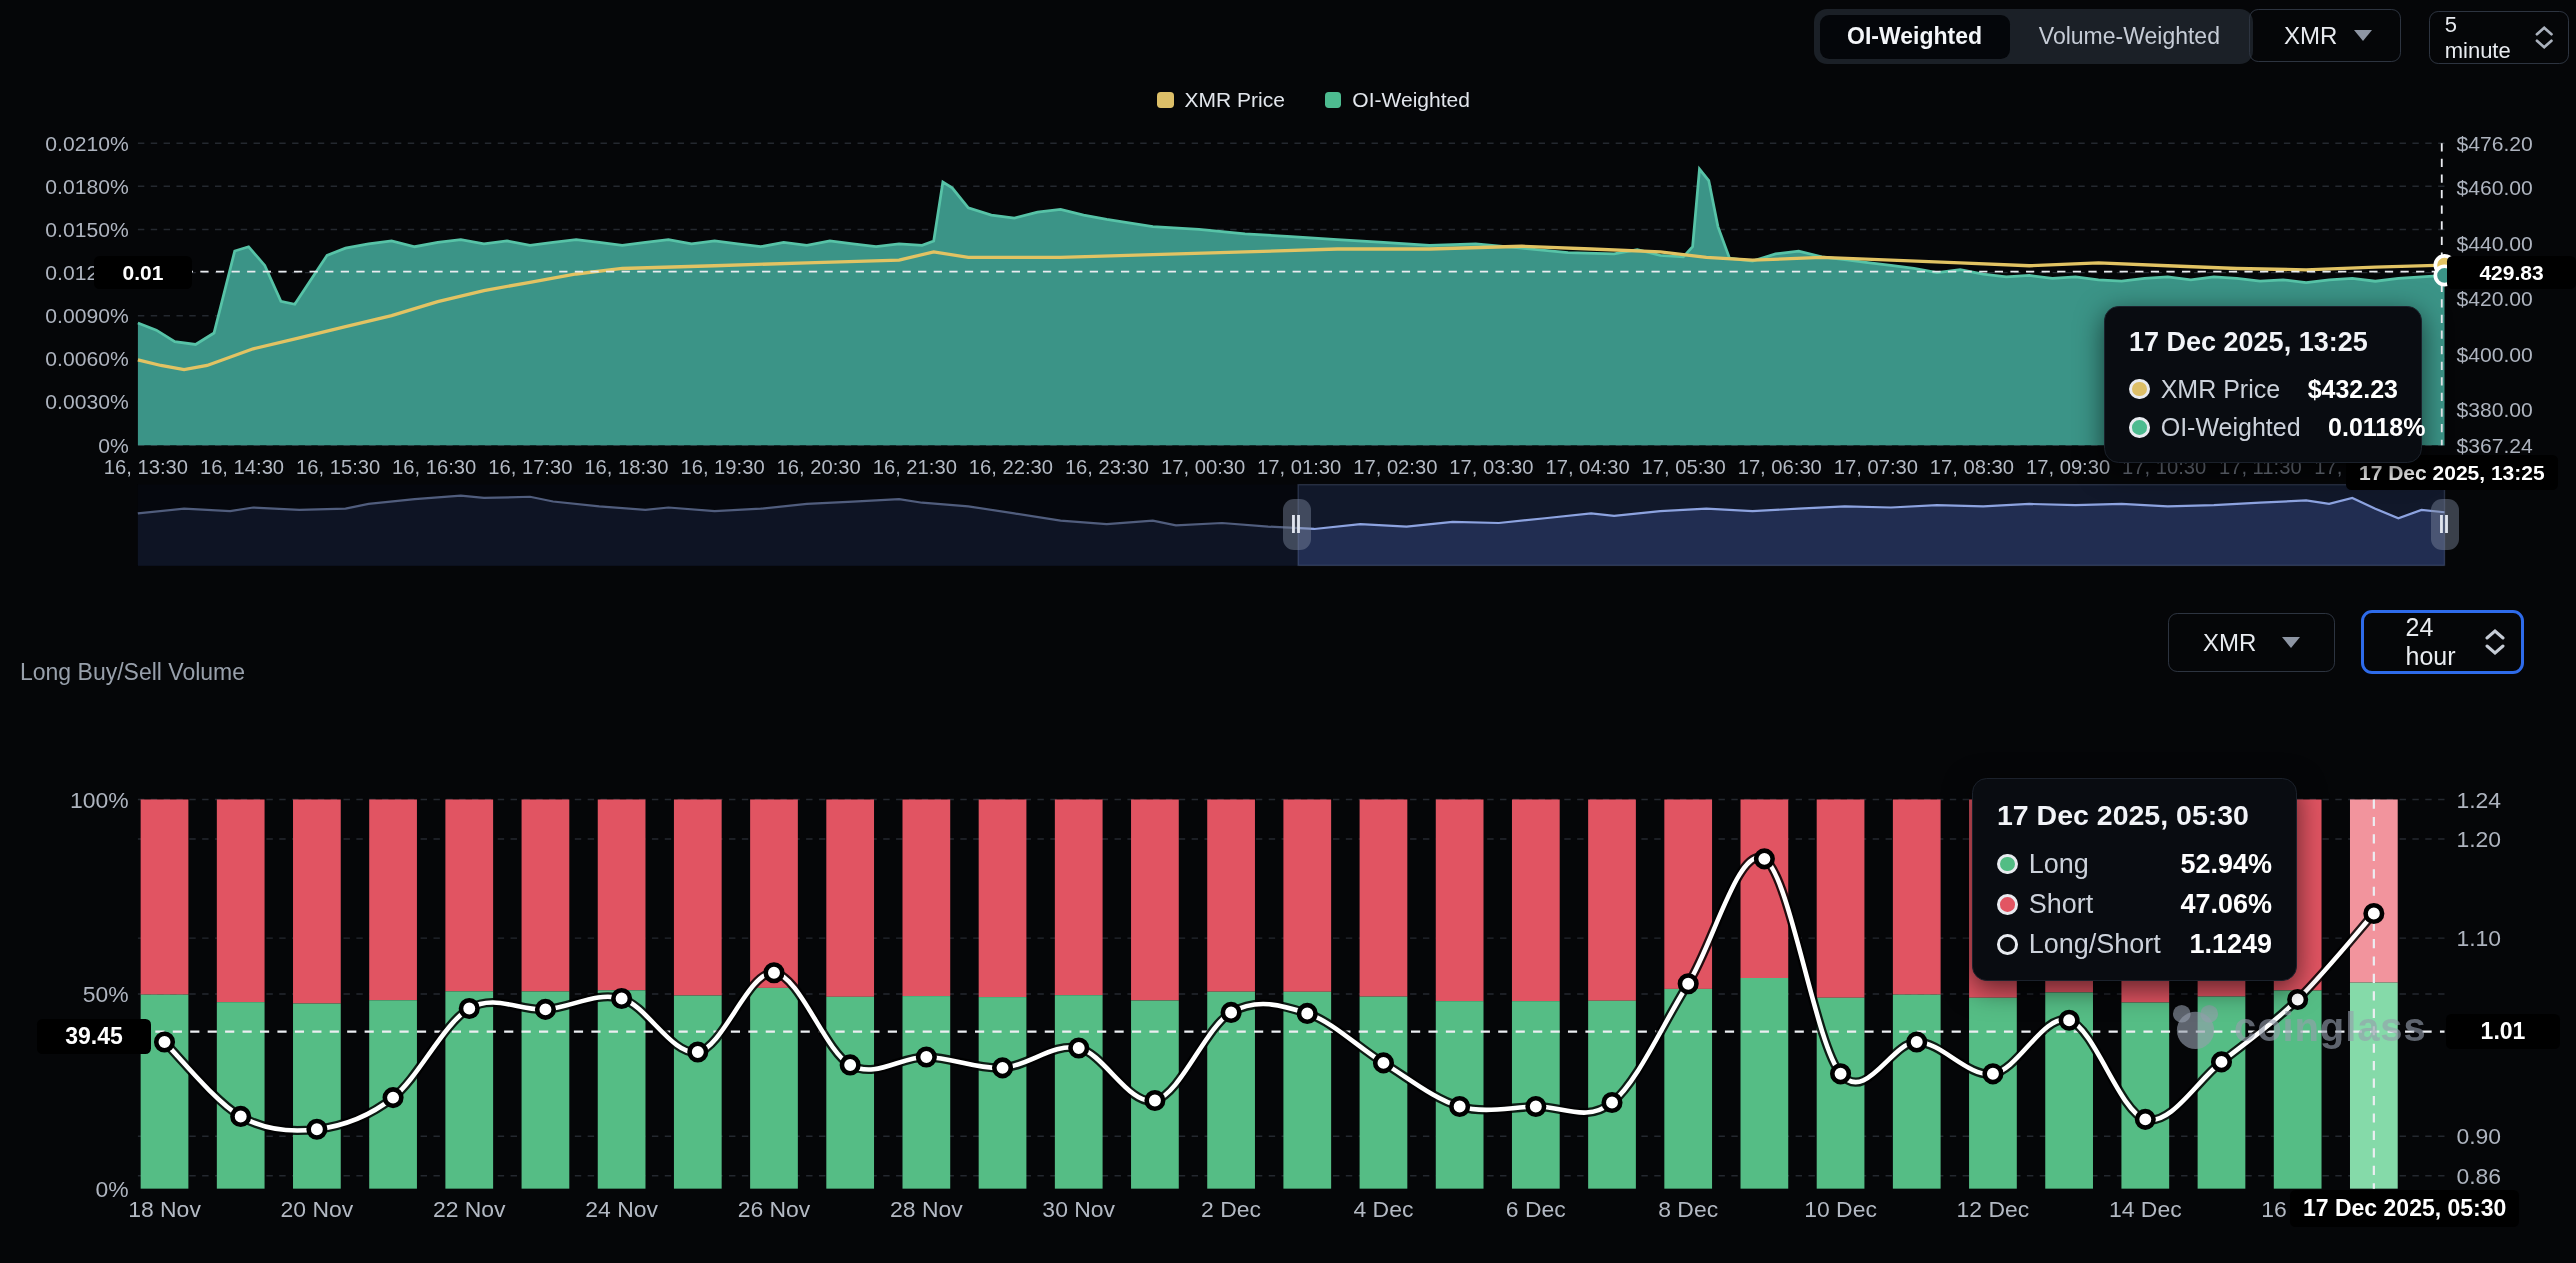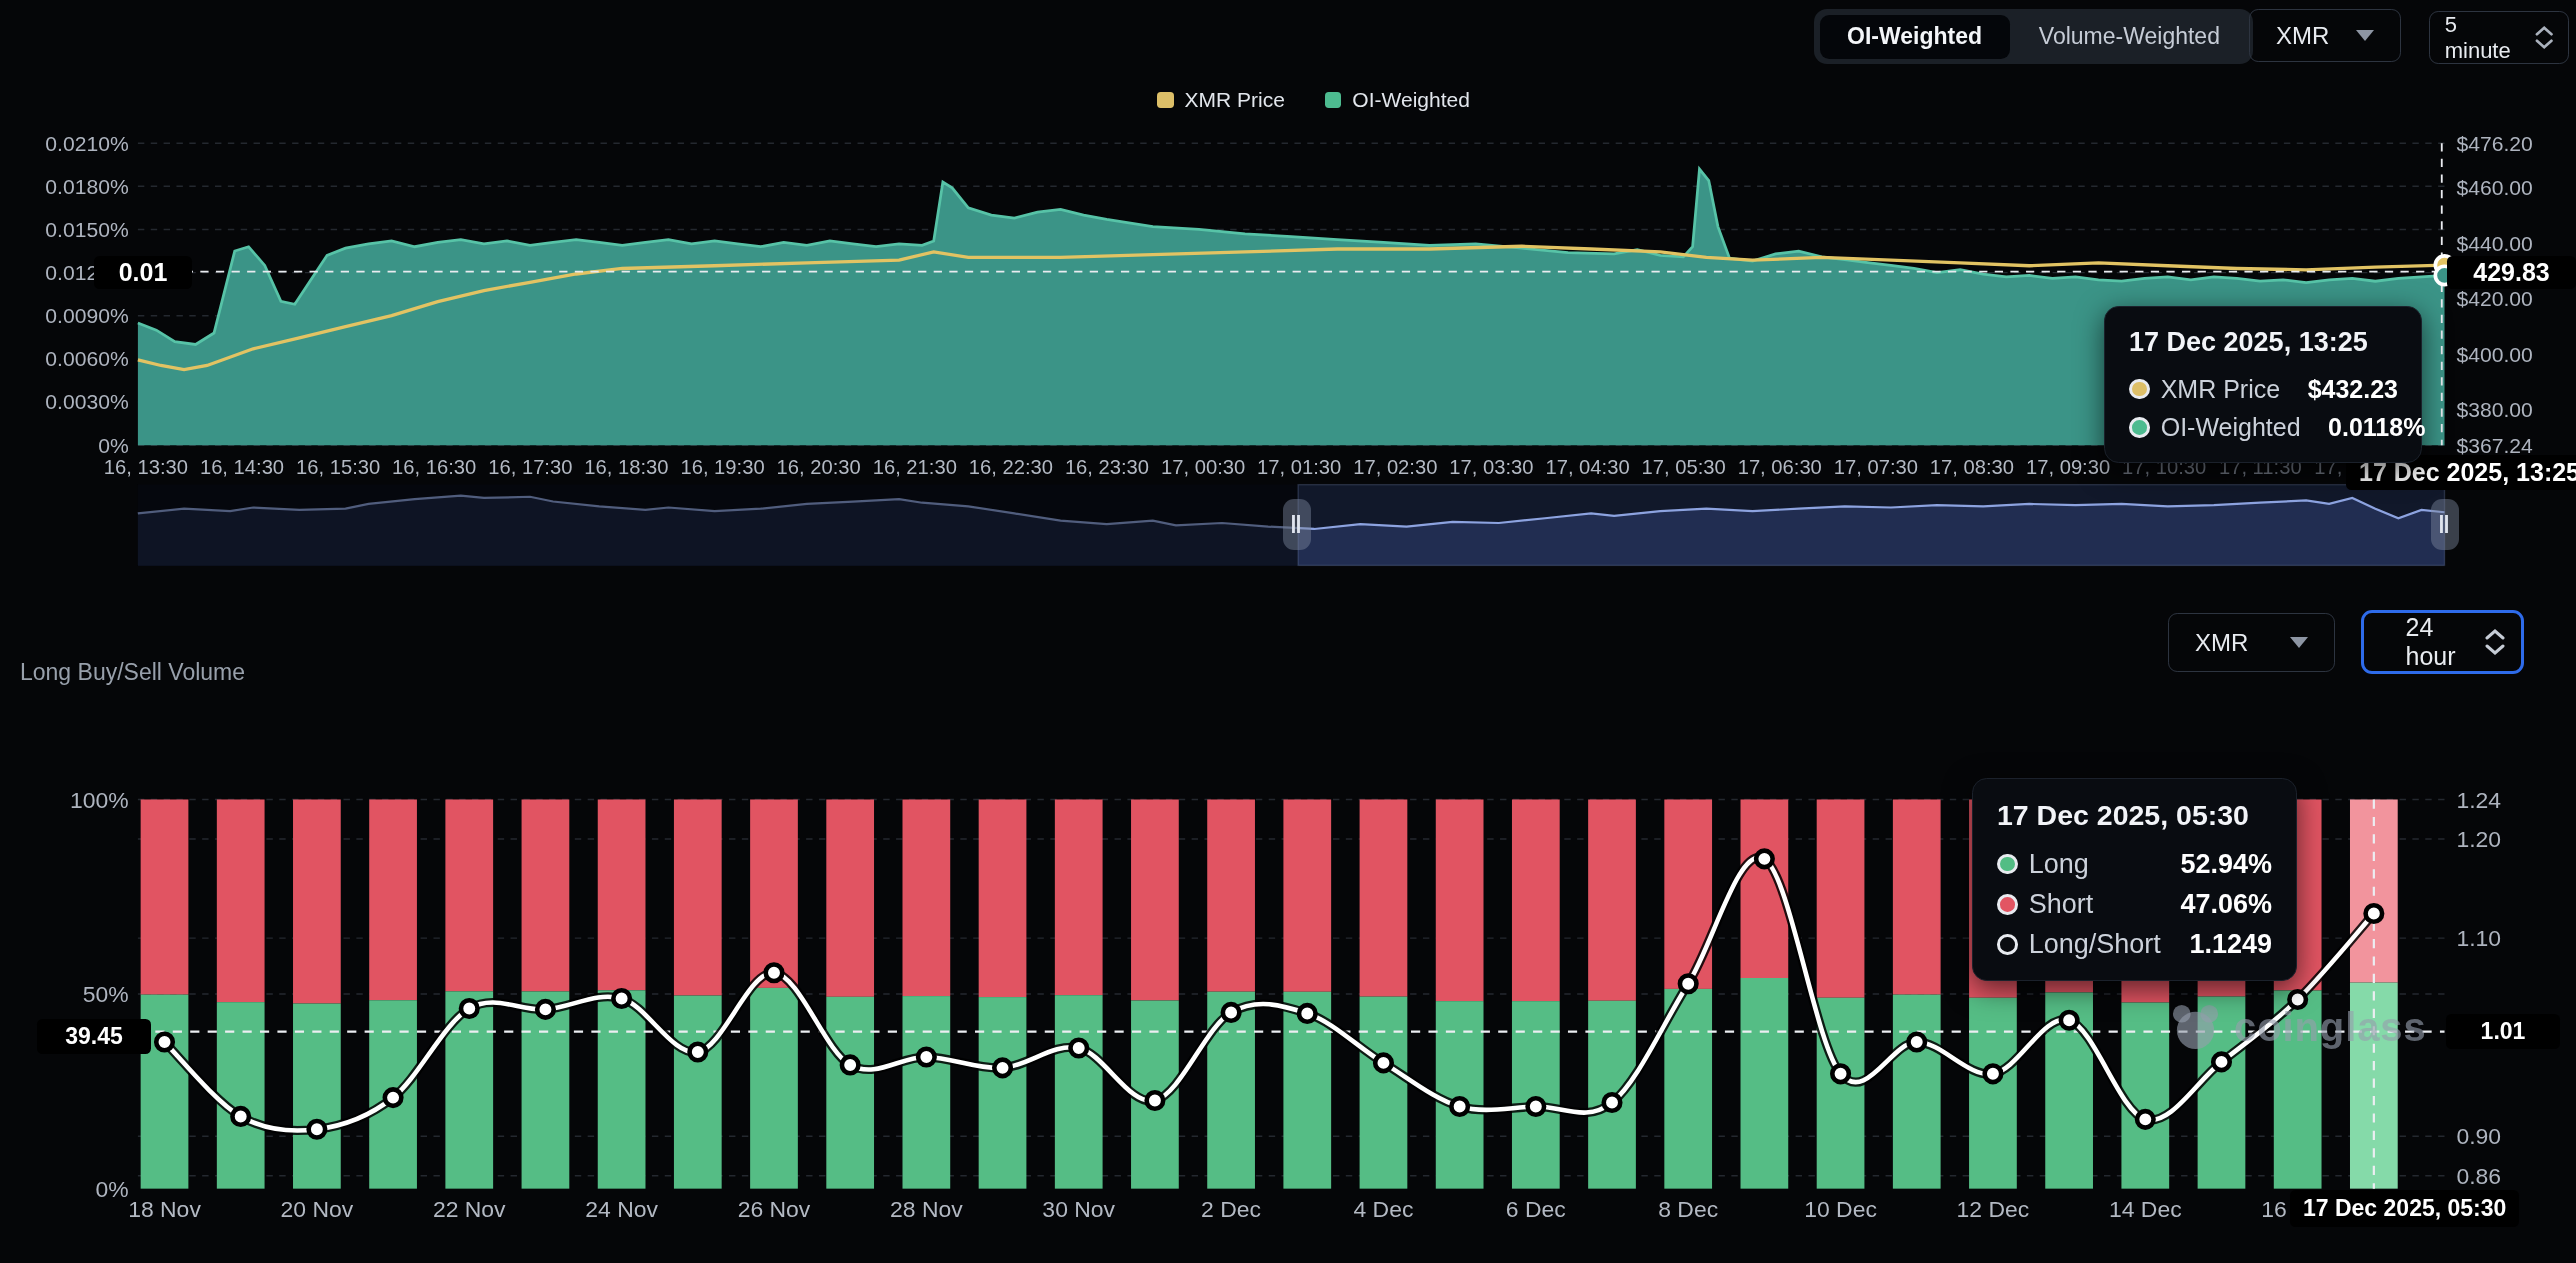--- a/index.html
+++ b/index.html
@@ -6,38 +6,38 @@
   body{width:2576px;height:1263px;overflow:hidden;font-family:"Liberation Sans",sans-serif;}
   .app{position:relative;width:2576px;height:1263px;background:#050608;color:#e8ebf0;}
   .abs{position:absolute;}
   .title{font-weight:700;color:#eef1f5;letter-spacing:0.2px;}
   .subtitle{color:#98a0ab;}
   
   .seg{display:flex;align-items:center;background:#1b2027;border-radius:13px;padding:5.5px;gap:1.8px;}
   .seg .opt{height:44px;display:flex;align-items:center;padding:0 27.5px;border-radius:9.2px;font-size:23px;color:#c6ccd6;cursor:pointer;white-space:nowrap;}
   .seg .opt.active{background:#04060a;color:#f4f6f9;font-weight:600;}
   
-  .select{display:flex;align-items:center;justify-content:space-between;border:1.8px solid #2d3440;border-radius:9.2px;background:transparent;color:#e8ebf0;font-size:24px;padding:0 26px;box-sizing:border-box;cursor:pointer;}
+  .select{display:flex;align-items:center;justify-content:space-between;border:1.8px solid #2d3440;border-radius:9.2px;background:transparent;color:#e8ebf0;font-size:24px;padding:0 34px;box-sizing:border-box;cursor:pointer;}
   .select.focus{border:3.7px solid #2e6bea;border-radius:11px;}
   .caret{width:0;height:0;border-left:9.2px solid transparent;border-right:9.2px solid transparent;border-top:11px solid #8d95a3;margin-left:16.5px;}
   .updown{display:flex;flex-direction:column;gap:3.7px;margin-left:14.7px;}
   .updown svg{display:block;}
   
   .legend{display:flex;gap:40px;align-items:center;}
   .legend .item{display:flex;align-items:center;gap:11px;font-size:21px;color:#e2e6ec;cursor:pointer;}
   .legend .sw{width:16.5px;height:16.5px;border-radius:3.7px;}
   
   .tip{background:#090c11;border:0.9px solid #1b212b;border-radius:14.7px;padding:20px 24px;box-shadow:0 7.3px 27.5px rgba(0,0,0,.6);z-index:20;}
   .tip .t{font-size:27px;font-weight:600;color:#f2f4f8;margin-bottom:16.5px;white-space:nowrap;}
   .tip .row{display:flex;align-items:center;font-size:25px;color:#ccd2db;margin-top:9.2px;white-space:nowrap;}
   .tip .dot{width:14.7px;height:14.7px;border-radius:50%;border:3.7px solid #e8ebf0;margin-right:11px;flex:0 0 auto;background:#0a0c10;}
   .tip .lbl{margin-right:27.5px;}
   .tip .val{margin-left:auto;font-weight:700;color:#fff;}
   
-  .xlab{background:#000;color:#fff;border-radius:5.5px;font-size:25px;font-weight:700;display:flex;align-items:center;justify-content:center;z-index:9;white-space:nowrap;padding:0 13px;}
+  .xlab{background:#000;color:#fff;border-radius:5.5px;font-size:21px;font-weight:700;display:flex;align-items:center;justify-content:center;z-index:9;white-space:nowrap;padding:0 13px;}
   
   .wm{display:flex;align-items:center;gap:13px;color:rgba(150,158,172,.62);z-index:4;}
   .wm .wtxt{font-size:40px;font-weight:700;letter-spacing:0.9px;}
   
   .nhandle{width:27.5px;height:51px;border-radius:11px;background:rgba(125,135,158,.45);display:flex;align-items:center;justify-content:center;z-index:8;cursor:ew-resize;}
   .nhandle .grip{color:#dfe4ee;font-size:24px;font-weight:700;letter-spacing:1.8px;}
   svg text{font-family:"Liberation Sans",sans-serif;}
 </style>
 </head>
 <body>

